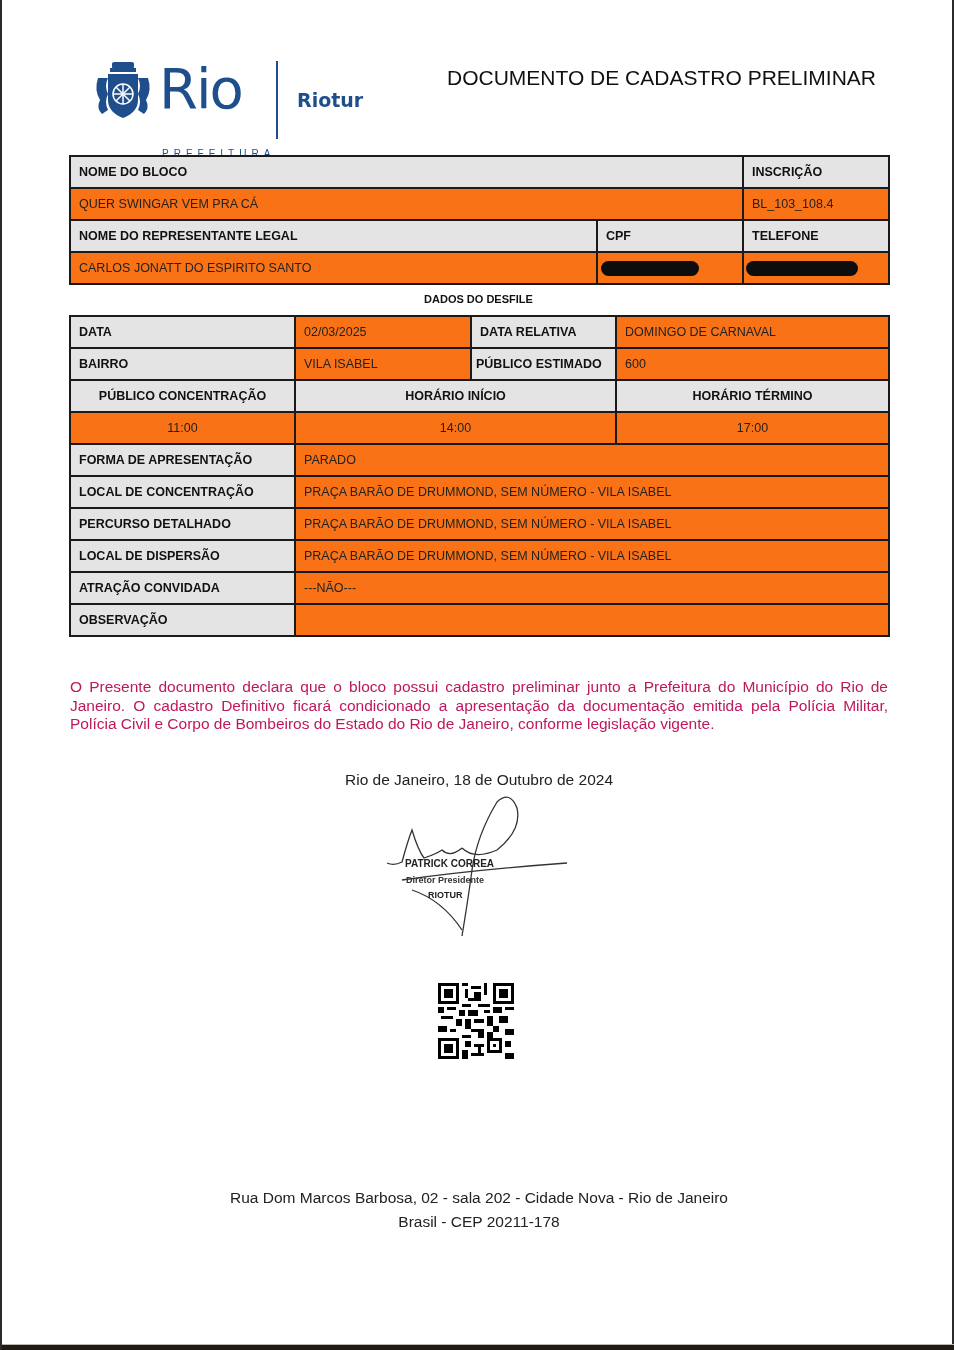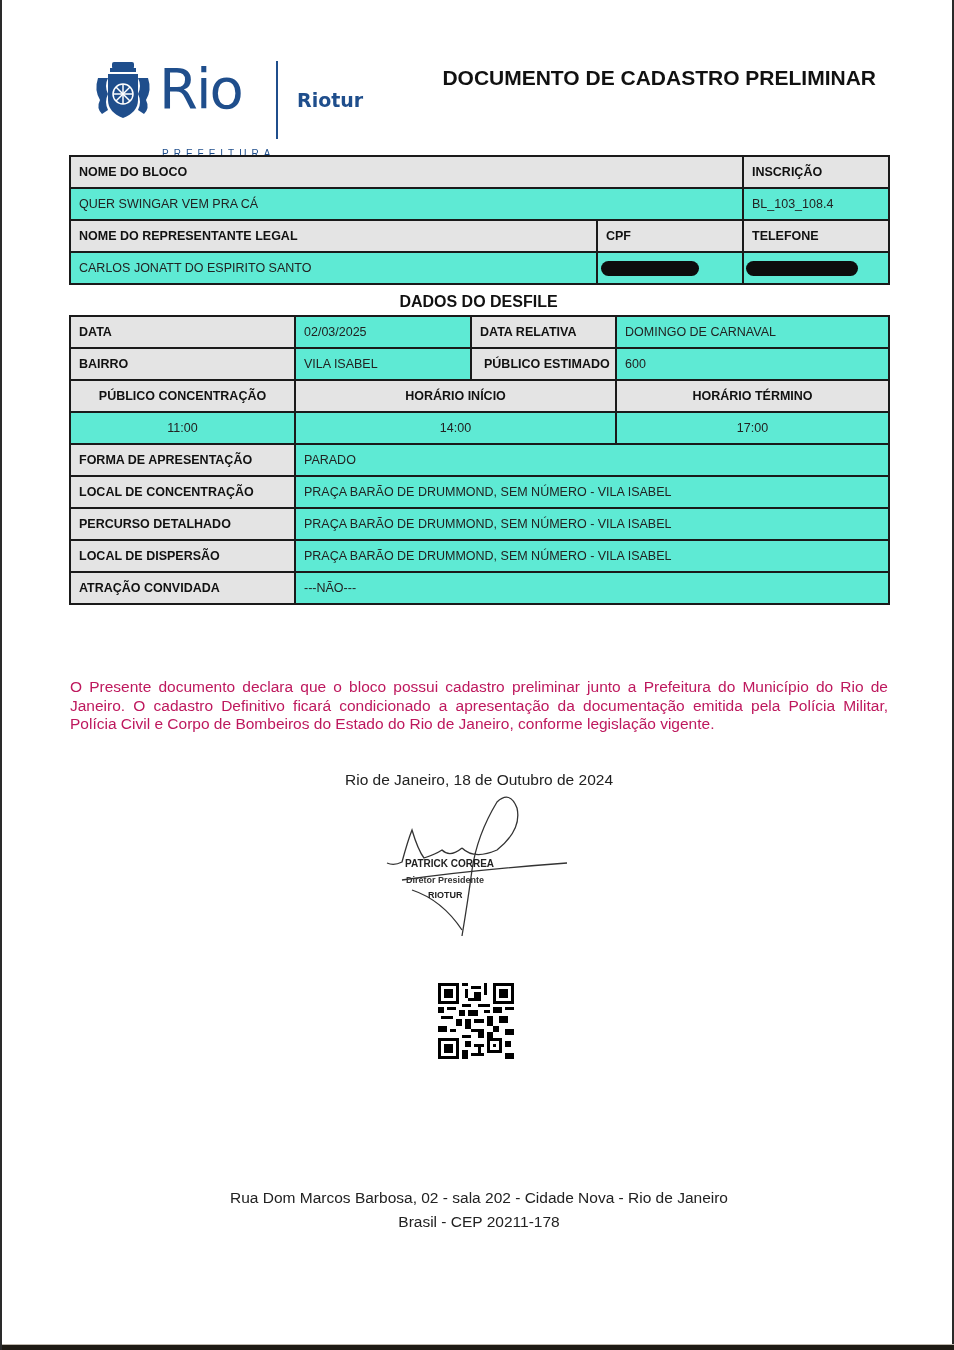--- a/index.html
+++ b/index.html
@@ -10,35 +10,35 @@
   .bottom-bar { position: absolute; left: 0; bottom: 0; width: 954px; height: 6px; background: #1e1a14; border-top: 1px solid #bdb6ad; }
 
   
   .logo-wrap { position: absolute; left: 90px; top: 58px; width: 270px; height: 86px; }
   .crest { position: absolute; left: 0; top: 2px; width: 62px; height: 62px; }
   .rio-word { position: absolute; left: 67px; top: -4px; font-family: "DejaVu Sans", sans-serif; font-weight: normal; font-size: 56px; color: #1f4e8c; letter-spacing: -2px; line-height: 70px; }
   .prefeitura { position: absolute; left: 70px; top: 70px; font-size: 10px; letter-spacing: 5px; color: #1f4e8c; margin-top: 20px; }
   .logo-divider { position: absolute; left: 184px; top: 3px; width: 2px; height: 78px; background: #1f4e8c; }
   .riotur { position: absolute; left: 205px; top: 31px; font-family: "DejaVu Sans", sans-serif; font-weight: bold; font-size: 19px; color: #1f4e8c; }
 
-  .doc-title { position: absolute; right: 76px; top: 66px; font-weight: bold; font-size: 21px; color: #111; }
+  .doc-title { position: absolute; right: 76px; top: 66px; font-weight: normal; font-size: 21px; color: #111; }
   .doc-subtitle { position: absolute; right: 72px; top: 101px; font-weight: bold; font-size: 18.5px; color: #111; }
 
   
   table { border-collapse: collapse; position: absolute; left: 67px; width: 819px; table-layout: fixed; border-radius: 16px; }
   td { border: 2px solid #1a1a1a; font-size: 12.5px; height: 32px; padding: 0 8px; vertical-align: middle; white-space: nowrap; overflow: hidden; }
   td.lbl { background: #e4e4e4; font-weight: bold; font-size: 12.5px; }
-  td.val { background: #5eead4; color: #222; }
+  td.val { background: #f97316; color: #222; }
   td.center { text-align: center; }
   .t1 { top: 155px; }
   .t2 { top: 315px; }
 
   .redact { display: inline-block; height: 15px; background: #0d0d0d; border-radius: 8px; vertical-align: middle; }
 
-  .section-title { position: absolute; left: 67px; width: 819px; top: 293px; text-align: center; font-weight: bold; font-size: 16px; }
+  .section-title { position: absolute; left: 67px; width: 819px; top: 293px; text-align: center; font-weight: bold; font-size: 11px; }
 
   .declaration { position: absolute; left: 68px; top: 678px; width: 818px; font-size: 15.5px; line-height: 18.5px; text-align: justify; color: #be185d; }
   .place-date { position: absolute; left: 0; width: 954px; top: 771px; text-align: center; font-size: 15.5px; color: #222; padding-left: 0; }
 
   .signature { position: absolute; left: 380px; top: 790px; width: 200px; height: 150px; }
   .sig-name { position: absolute; left: 403px; top: 858px; font-weight: bold; font-size: 10px; color: #222; }
   .sig-role { position: absolute; left: 404px; top: 875px; font-weight: bold; font-size: 9px; color: #333; }
   .sig-org { position: absolute; left: 426px; top: 890px; font-weight: bold; font-size: 9px; color: #222; }
 
   .qr { position: absolute; left: 436px; top: 983px; width: 76px; height: 76px; }
@@ -119,21 +119,21 @@
     <tbody>
         <tr>
       <td class="lbl">DATA</td>
       <td class="val">02/03/2025</td>
       <td class="lbl">DATA RELATIVA</td>
       <td class="val">DOMINGO DE CARNAVAL</td>
     </tr>
     <tr>
       <td class="lbl">BAIRRO</td>
       <td class="val">VILA ISABEL</td>
-      <td class="lbl" style="padding:0 12px">PÚBLICO ESTIMADO</td>
+      <td class="lbl" style="padding:0 4px">PÚBLICO ESTIMADO</td>
       <td class="val">600</td>
     </tr>
     <tr>
       <td class="lbl center">PÚBLICO CONCENTRAÇÃO</td>
       <td class="lbl center" colspan="2">HORÁRIO INÍCIO</td>
       <td class="lbl center">HORÁRIO TÉRMINO</td>
     </tr>
     <tr>
       <td class="val center">11:00</td>
       <td class="val center" colspan="2">14:00</td>
@@ -151,20 +151,24 @@
       <td class="lbl">PERCURSO DETALHADO</td>
       <td class="val" colspan="3">PRAÇA BARÃO DE DRUMMOND, SEM NÚMERO - VILA ISABEL</td>
     </tr>
     <tr>
       <td class="lbl">LOCAL DE DISPERSÃO</td>
       <td class="val" colspan="3">PRAÇA BARÃO DE DRUMMOND, SEM NÚMERO - VILA ISABEL</td>
     </tr>
     <tr>
       <td class="lbl">ATRAÇÃO CONVIDADA</td>
       <td class="val" colspan="3">---NÃO---</td>
+    </tr>
+    <tr>
+      <td class="lbl">OBSERVAÇÃO</td>
+      <td class="val" colspan="3"></td>
     </tr>
   </tbody>
     </table>
 
   <p class="declaration">O Presente documento declara que o bloco possui cadastro preliminar junto a Prefeitura do Município do Rio de Janeiro. O cadastro Definitivo ficará condicionado a apresentação da documentação emitida pela Polícia Militar, Polícia Civil e Corpo de Bombeiros do Estado do Rio de Janeiro, conforme legislação vigente.</p>
 
   <div class="place-date">Rio de Janeiro, 18 de Outubro de 2024</div>
 
   <svg class="signature" viewBox="0 0 200 150">
     <g fill="none" stroke="#333" stroke-width="1.3">

